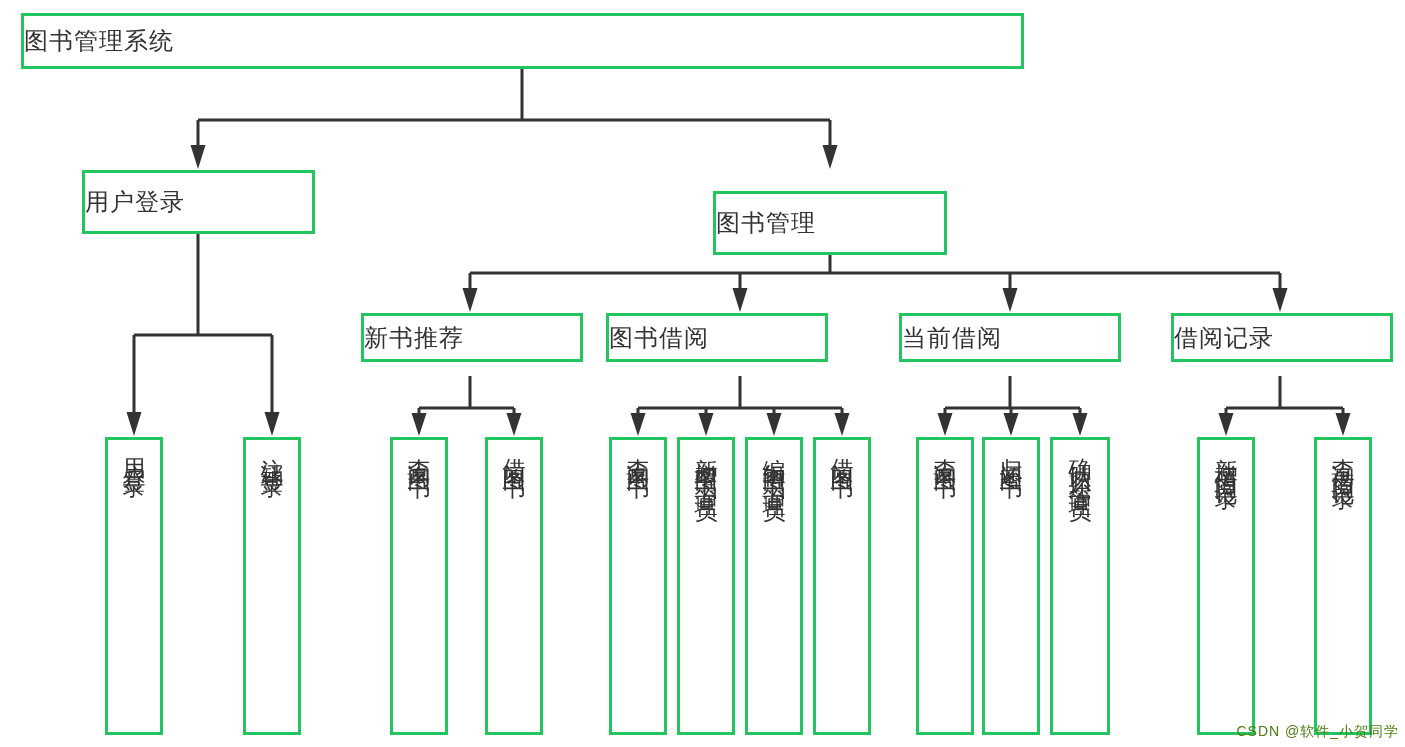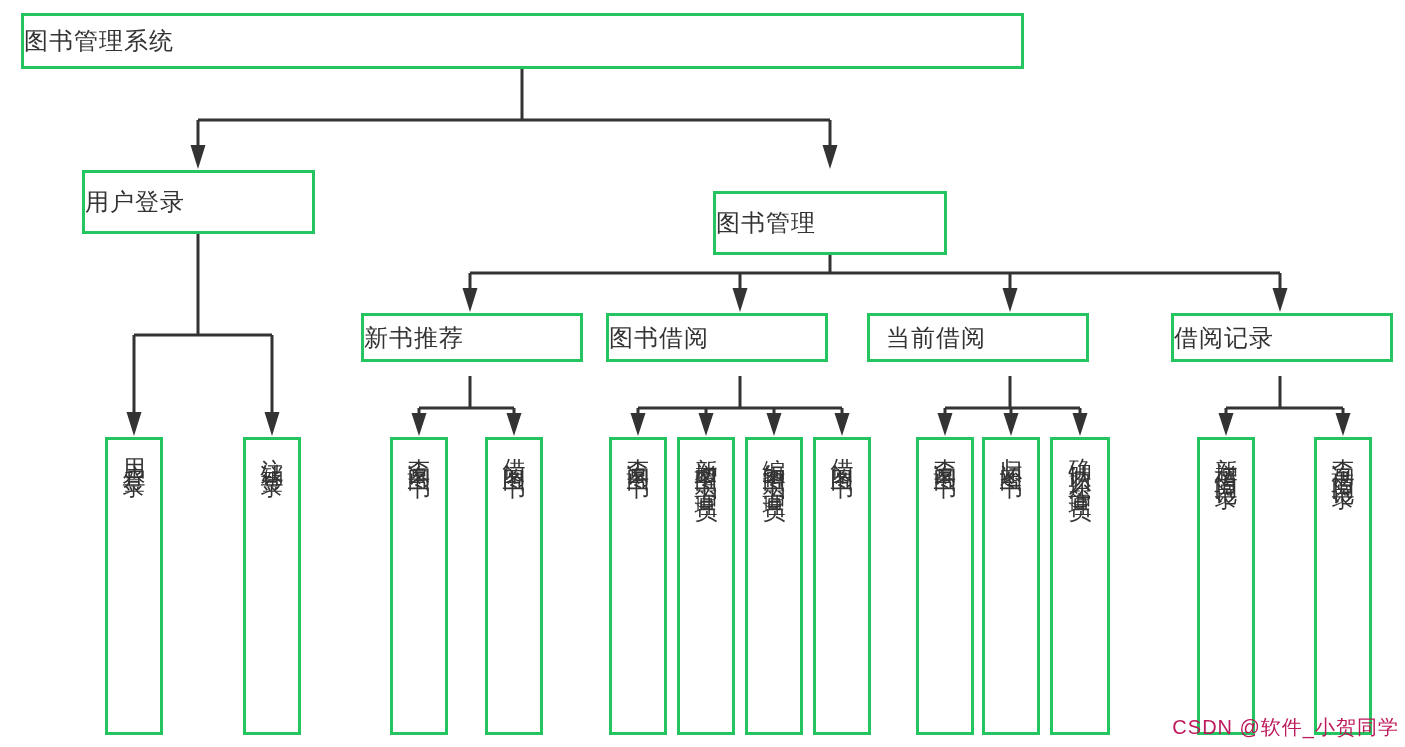--- a/index.html
+++ b/index.html
@@ -42,43 +42,43 @@
   }
   
   .n-root   {left:21px;  top:13px;  width:1003px; height:56px;}
   
   .n-l2a    {left:82px;  top:170px; width:233px;  height:64px;}
   .n-l2b    {left:713px; top:170px; width:234px;  height:64px;margin-top:21px;}
   
   .lvl3     {top:313px;  height:49px; width:222px;}
   .n-l3a    {left:361px;}
   .n-l3b    {left:606px;}
-  .n-l3c    {left:867px;padding-left:16px;}
+  .n-l3c    {left:899px;}
   .n-l3d    {left:1171px;}
   
   .leaf     {top:437px;  height:298px; width:58px;}
   .n-lf1    {left:105px;}
   .n-lf2    {left:243px;}
   .n-lf3    {left:390px;}
   .n-lf4    {left:485px;}
   .n-lf5    {left:609px;}
   .n-lf6    {left:677px;}
   .n-lf7    {left:745px;}
   .n-lf8    {left:813px;}
   .n-lf9    {left:916px;}
   .n-lf10   {left:982px;}
   .n-lf11   {left:1050px; width:60px;}
   .n-lf12   {left:1197px;}
   .n-lf13   {left:1314px;}
   .watermark{
     position:absolute;
     right:6px;
     bottom:6px;
-    font-size:20px;
-    color:#be185d;
+    font-size:14px;
+    color:#4d7c0f;
     letter-spacing:1px;
     z-index:10;
     white-space:nowrap;
   }
 </style>
 </head>
 <body>
 
 <div class="canvas">
 

